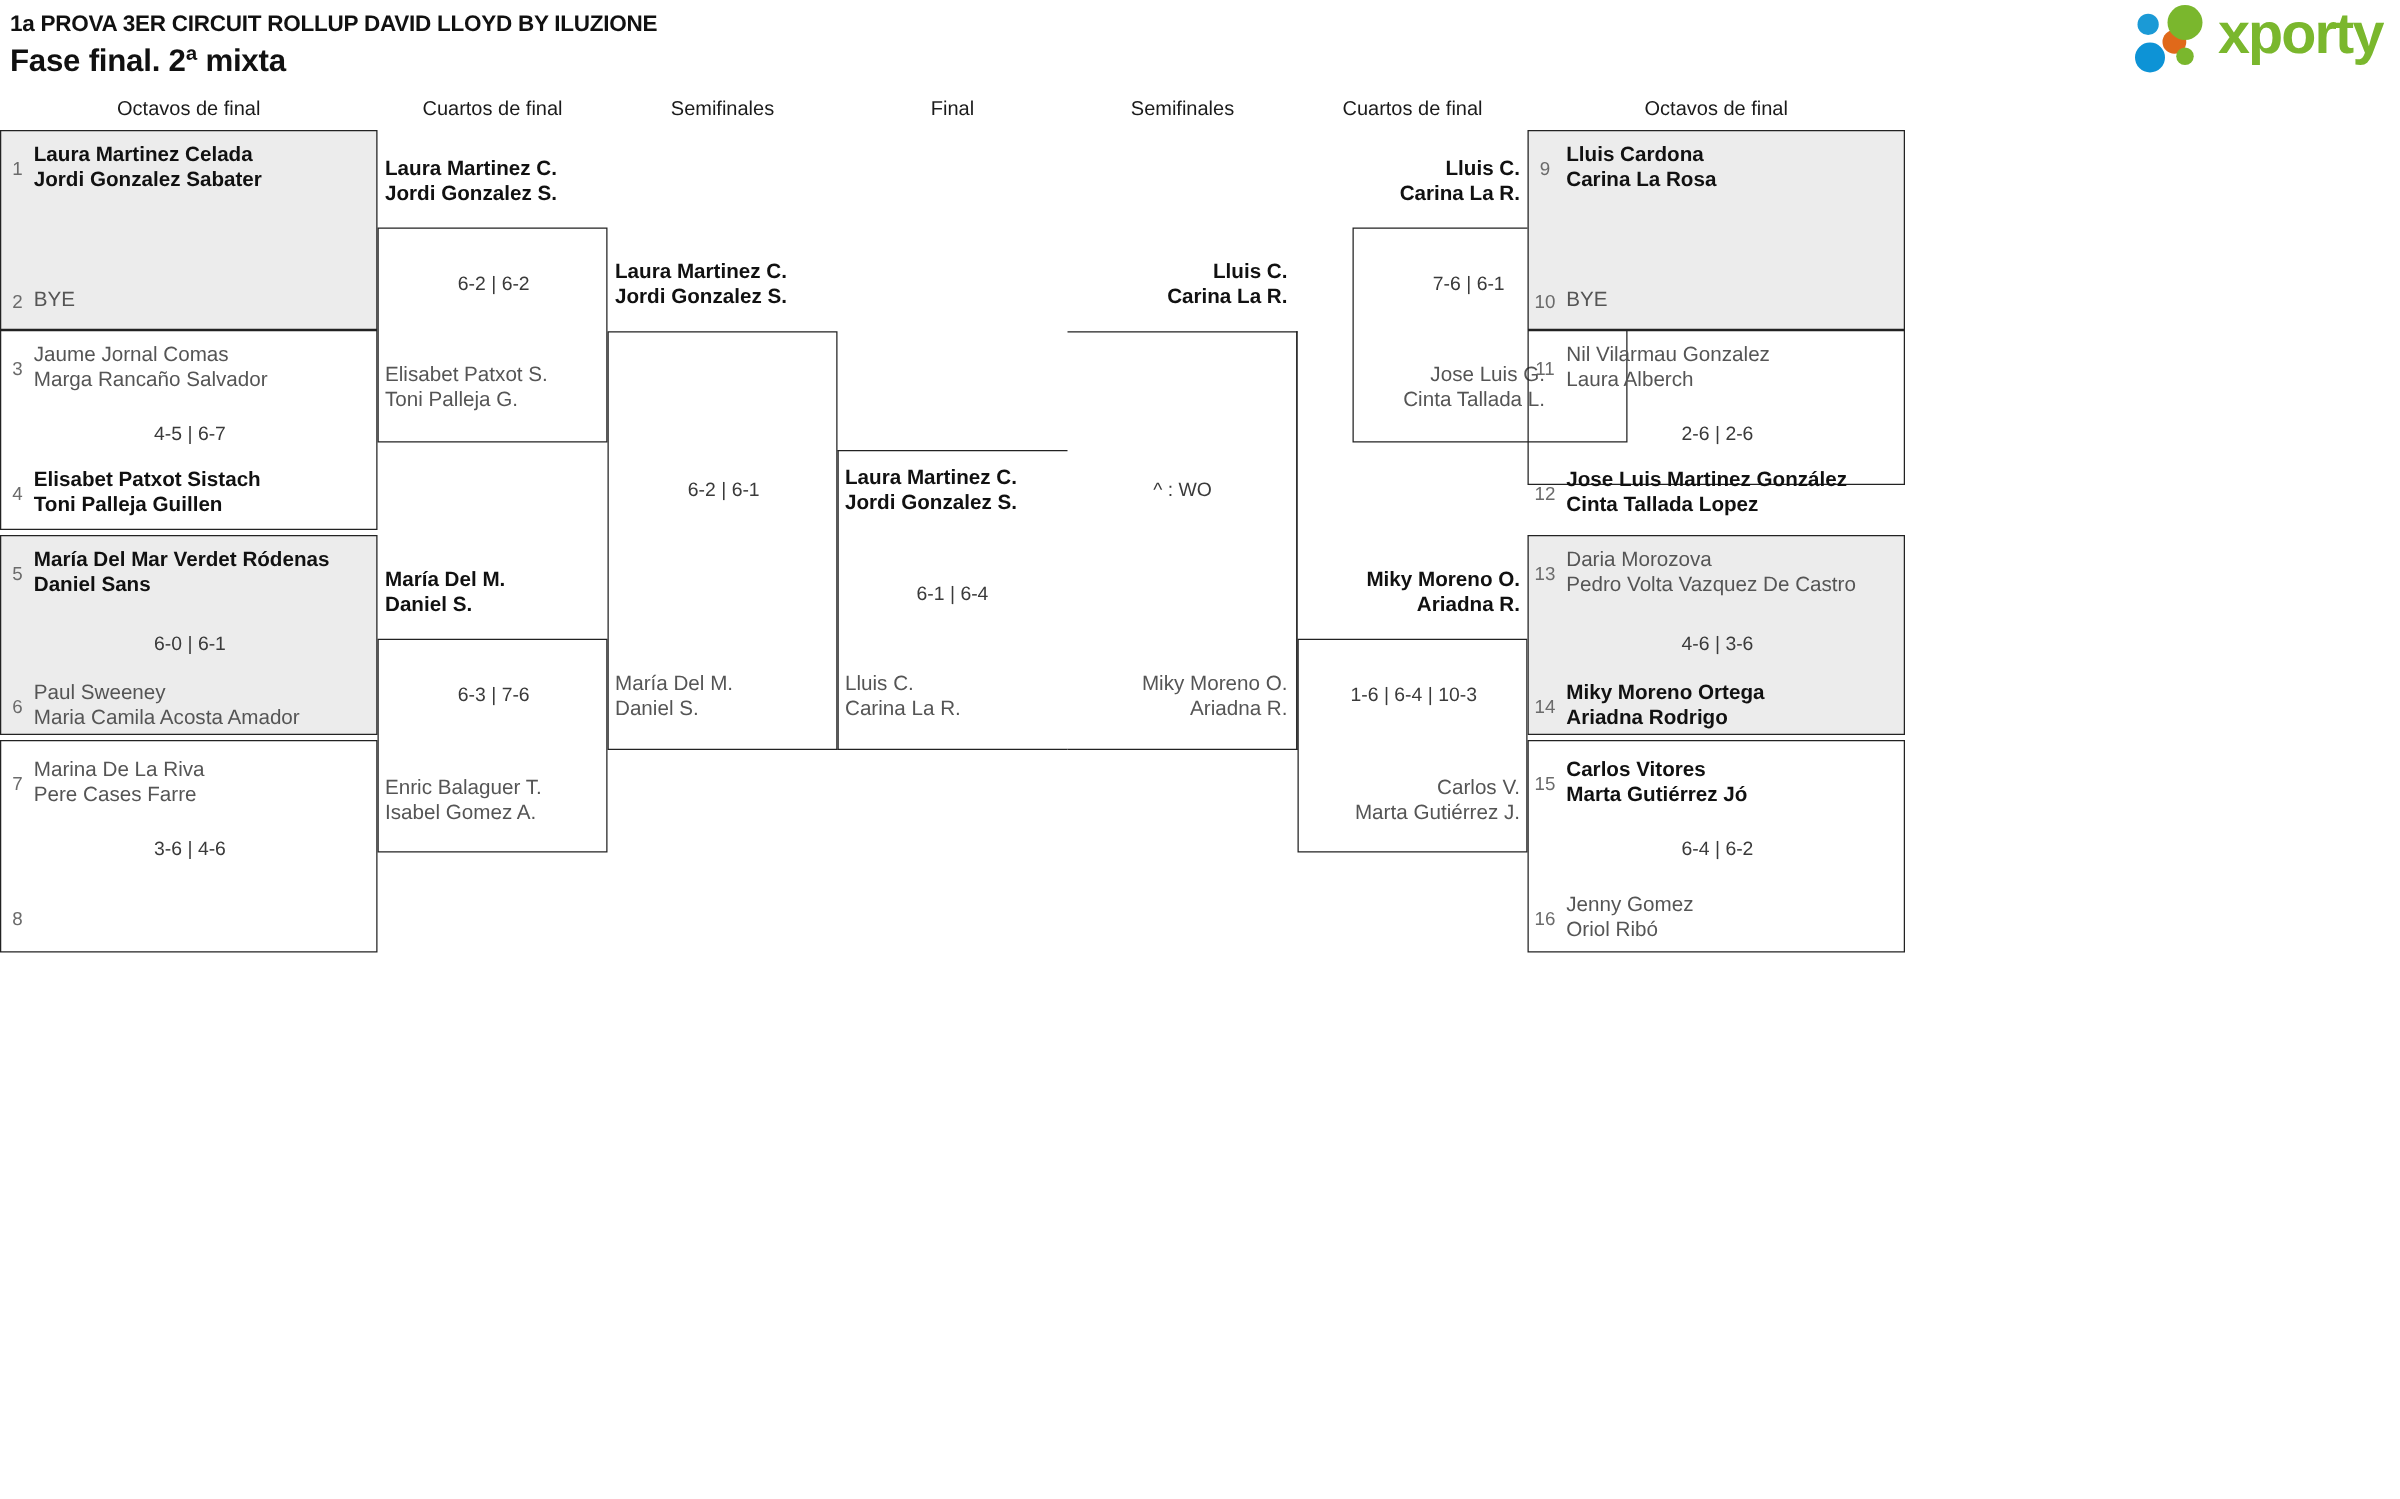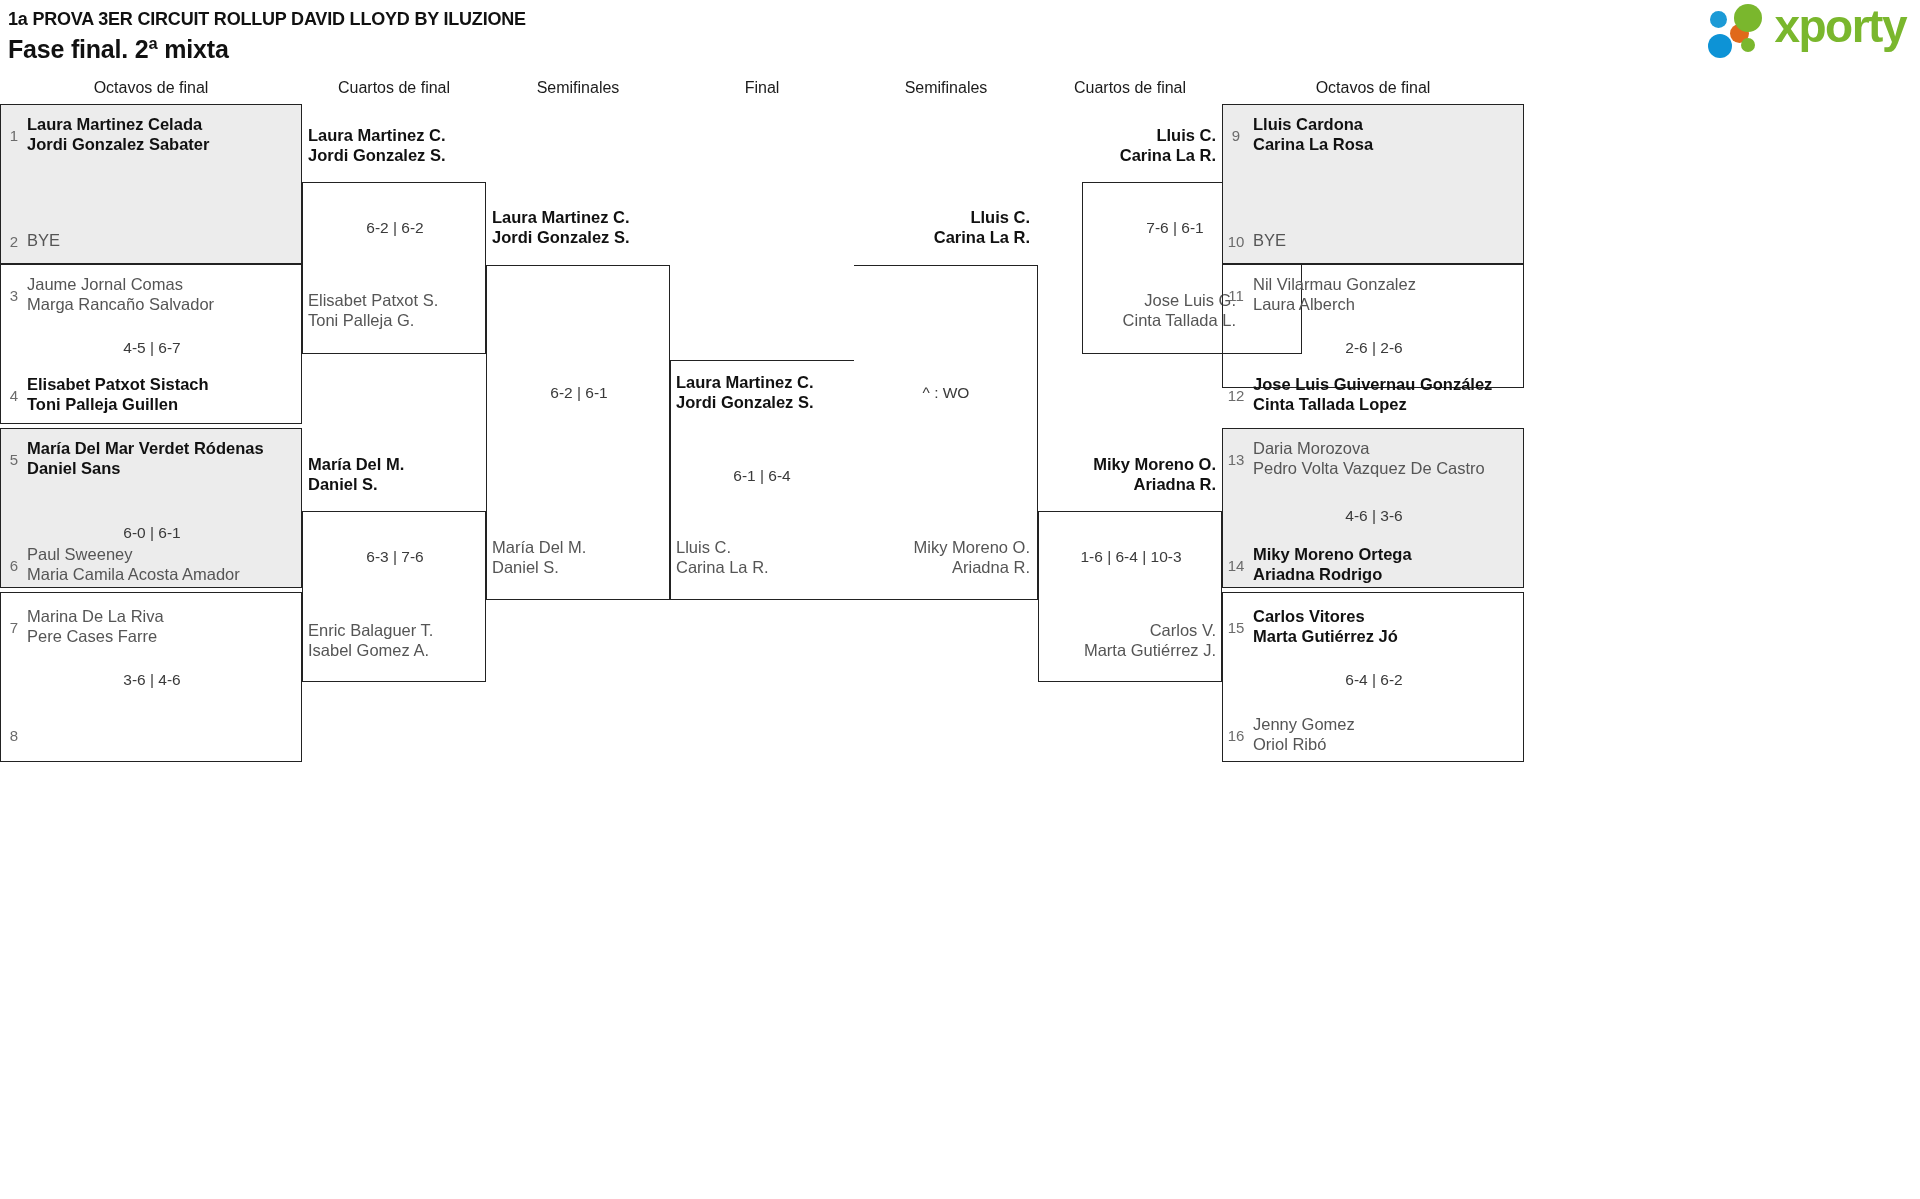--- a/index.html
+++ b/index.html
@@ -100,21 +100,21 @@
     <span class="n winner">Toni Palleja Guillen</span>
   </div>
 </div>
 
 <div class="box r1box shade" style="left:0px;top:428px;width:302px;height:160px;">
   <div class="seed" style="left:2px;top:22px;">5</div>
   <div class="names lalign" style="left:26px;top:10px;">
     <span class="n winner">María Del Mar Verdet Ródenas</span>
     <span class="n winner">Daniel Sans</span>
   </div>
-  <div class="score calign" style="left:0px;top:78px;width:302px;margin-top:17px;">6-0 | 6-1</div>
+  <div class="score calign" style="left:0px;top:78px;width:302px;">6-0 | 6-1</div>
   <div class="seed" style="left:2px;top:128px;">6</div>
   <div class="names lalign" style="left:26px;top:116px;">
     <span class="n loser">Paul Sweeney</span>
     <span class="n loser">Maria Camila Acosta Amador</span>
   </div>
 </div>
 
 <div class="box r1box" style="left:0px;top:592px;width:302px;height:170px;">
   <div class="seed" style="left:2px;top:26px;">7</div>
   <div class="names lalign" style="left:26px;top:14px;">
@@ -225,21 +225,21 @@
 
 <div class="box r1box" style="left:1222px;top:264px;width:302px;height:124px;">
   <div class="seed" style="left:2px;top:22px;">11</div>
   <div class="names lalign" style="left:30px;top:10px;">
     <span class="n loser">Nil Vilarmau Gonzalez</span>
     <span class="n loser">Laura Alberch</span>
   </div>
   <div class="score calign" style="left:0px;top:74px;width:302px;">2-6 | 2-6</div>
   <div class="seed" style="left:2px;top:122px;">12</div>
   <div class="names lalign" style="left:30px;top:110px;">
-    <span class="n winner">Jose Luis Guivernau González</span>
+    <span class="n winner">Jose Luis Martinez González</span>
     <span class="n winner">Cinta Tallada Lopez</span>
   </div>
 </div>
 
 <div class="box r1box shade" style="left:1222px;top:428px;width:302px;height:160px;">
   <div class="seed" style="left:2px;top:22px;">13</div>
   <div class="names lalign" style="left:30px;top:10px;">
     <span class="n loser">Daria Morozova</span>
     <span class="n loser">Pedro Volta Vazquez De Castro</span>
   </div>

